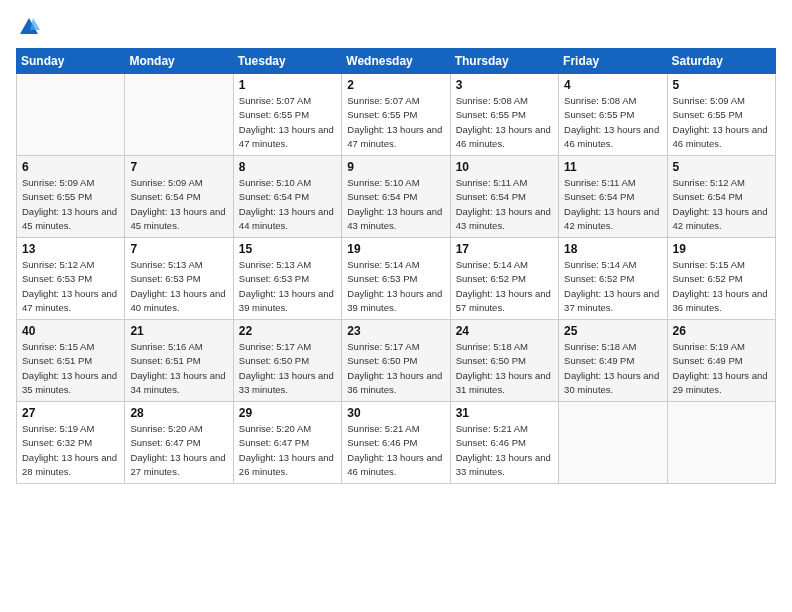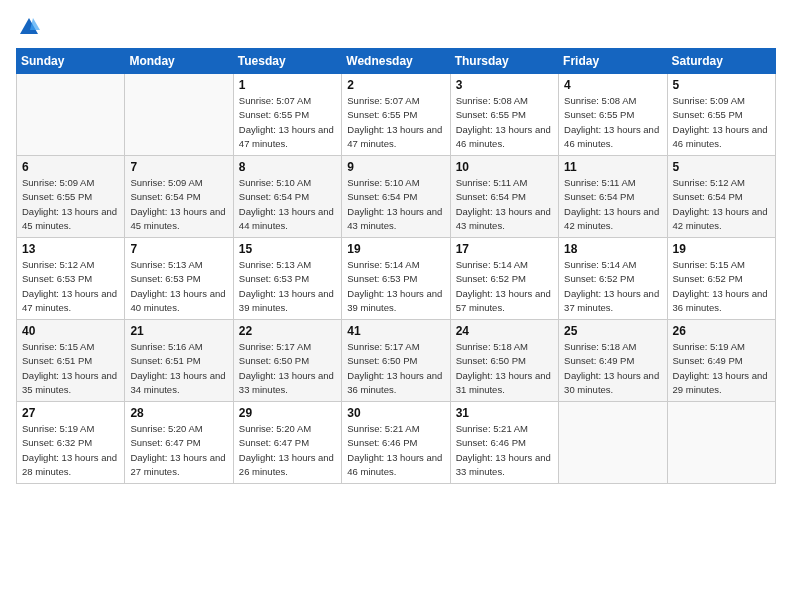--- a/index.html
+++ b/index.html
@@ -317,21 +317,21 @@
           </td>
           <td>
             <span class="day-num">22</span>
             <div class="day-info">
               <div>Sunrise: 5:17 AM</div>
               <div>Sunset: 6:50 PM</div>
               <div>Daylight: 13 hours and 33 minutes.</div>
             </div>
           </td>
           <td>
-            <span class="day-num">41</span>
+            <span class="day-num">23</span>
             <div class="day-info">
               <div>Sunrise: 5:17 AM</div>
               <div>Sunset: 6:50 PM</div>
               <div>Daylight: 13 hours and 36 minutes.</div>
             </div>
           </td>
           <td>
             <span class="day-num">24</span>
             <div class="day-info">
               <div>Sunrise: 5:18 AM</div>

